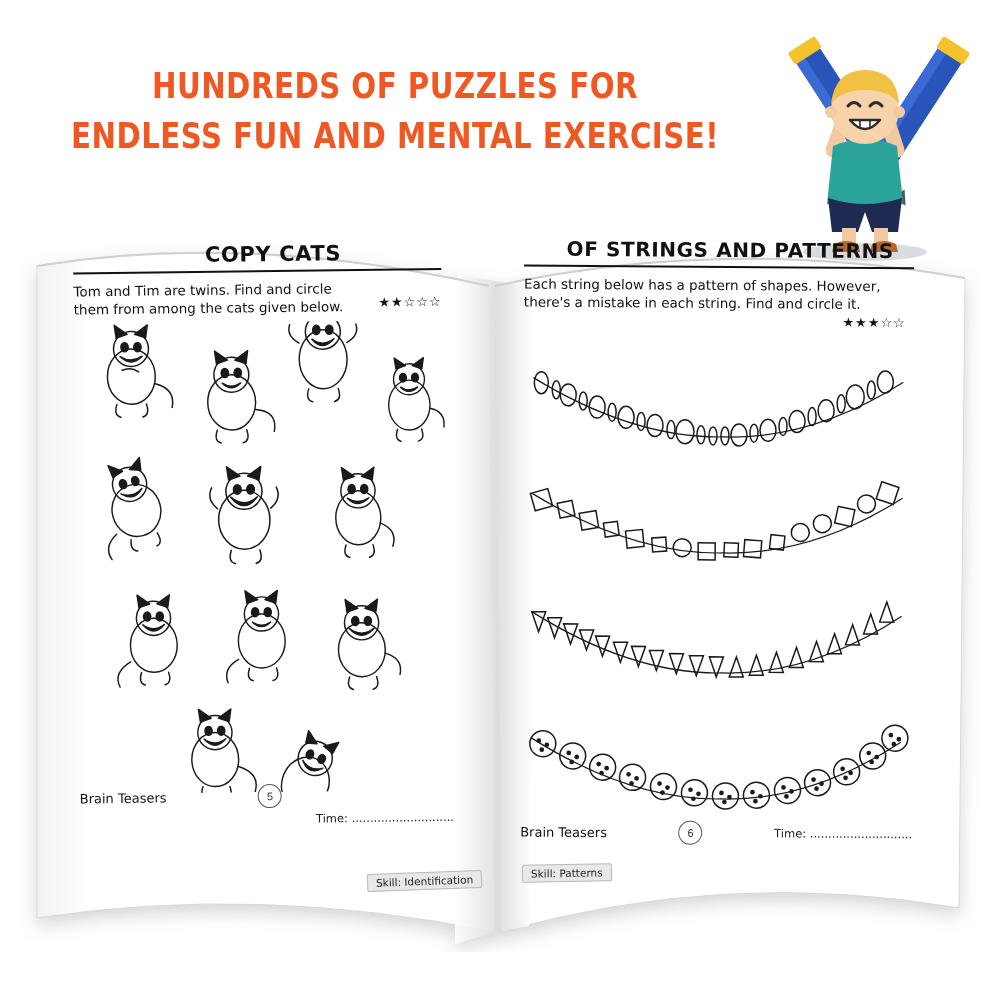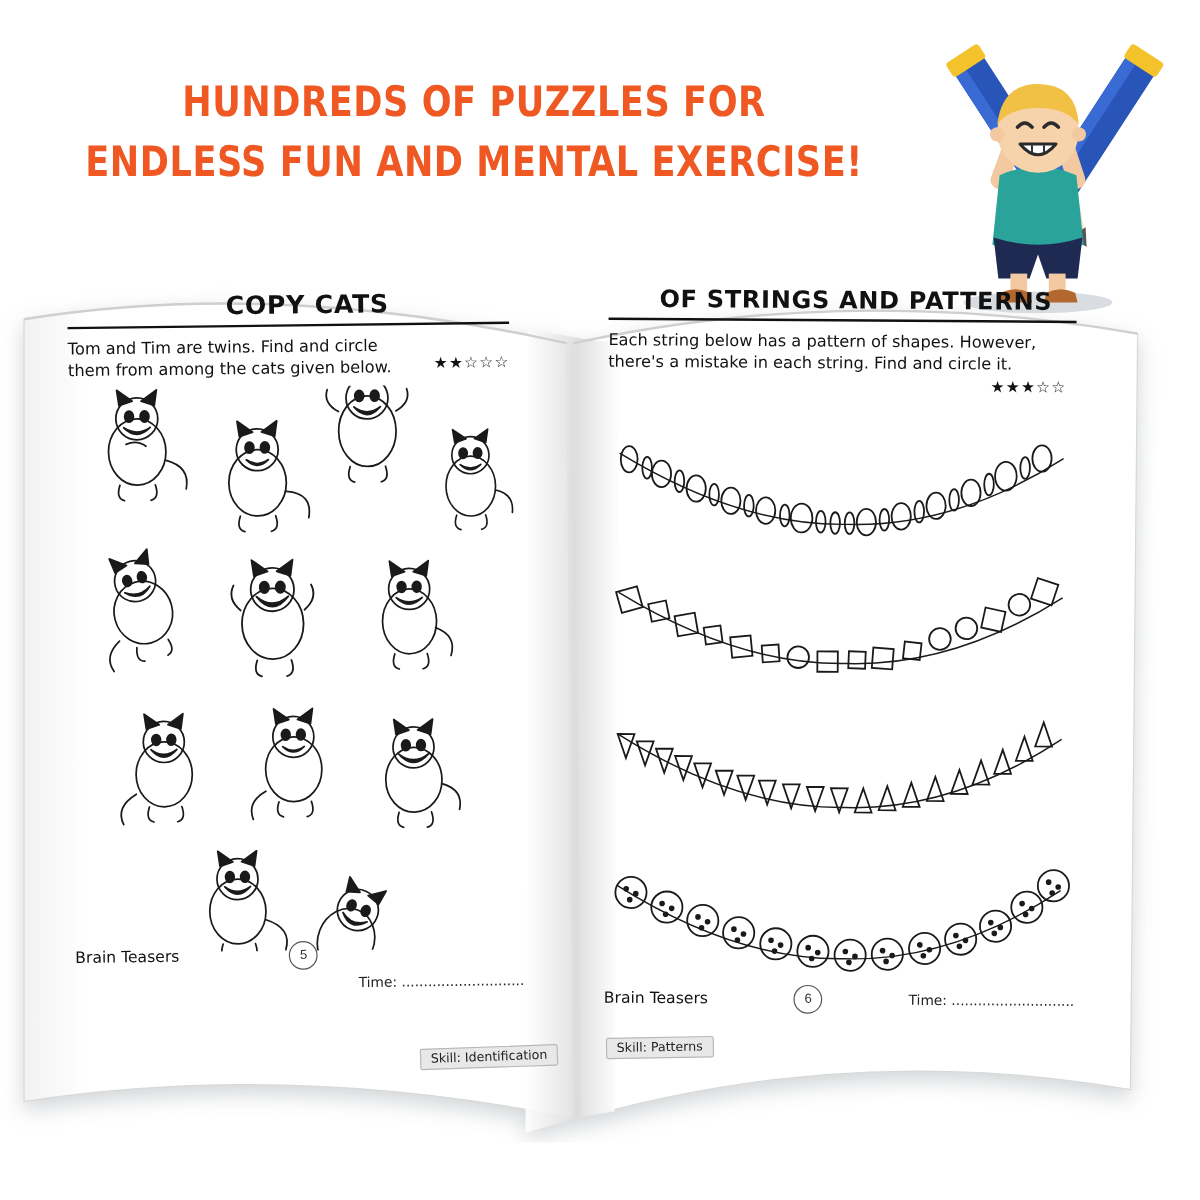--- a/index.html
+++ b/index.html
@@ -42,21 +42,21 @@
     position: absolute;
     right: 0px;
     top: 0px;
     width: 270px;
     height: 280px;
   }
 
   
   .book {
     position: absolute;
-    left: 0;
+    left: 17px;
     top: 232px;
     width: 978px;
     height: 720px;
   }
   .book svg { display: block; }
 
   .page-title {
     font-family: "DejaVu Sans", sans-serif;
     font-weight: bold;
     letter-spacing: 0.6px;

